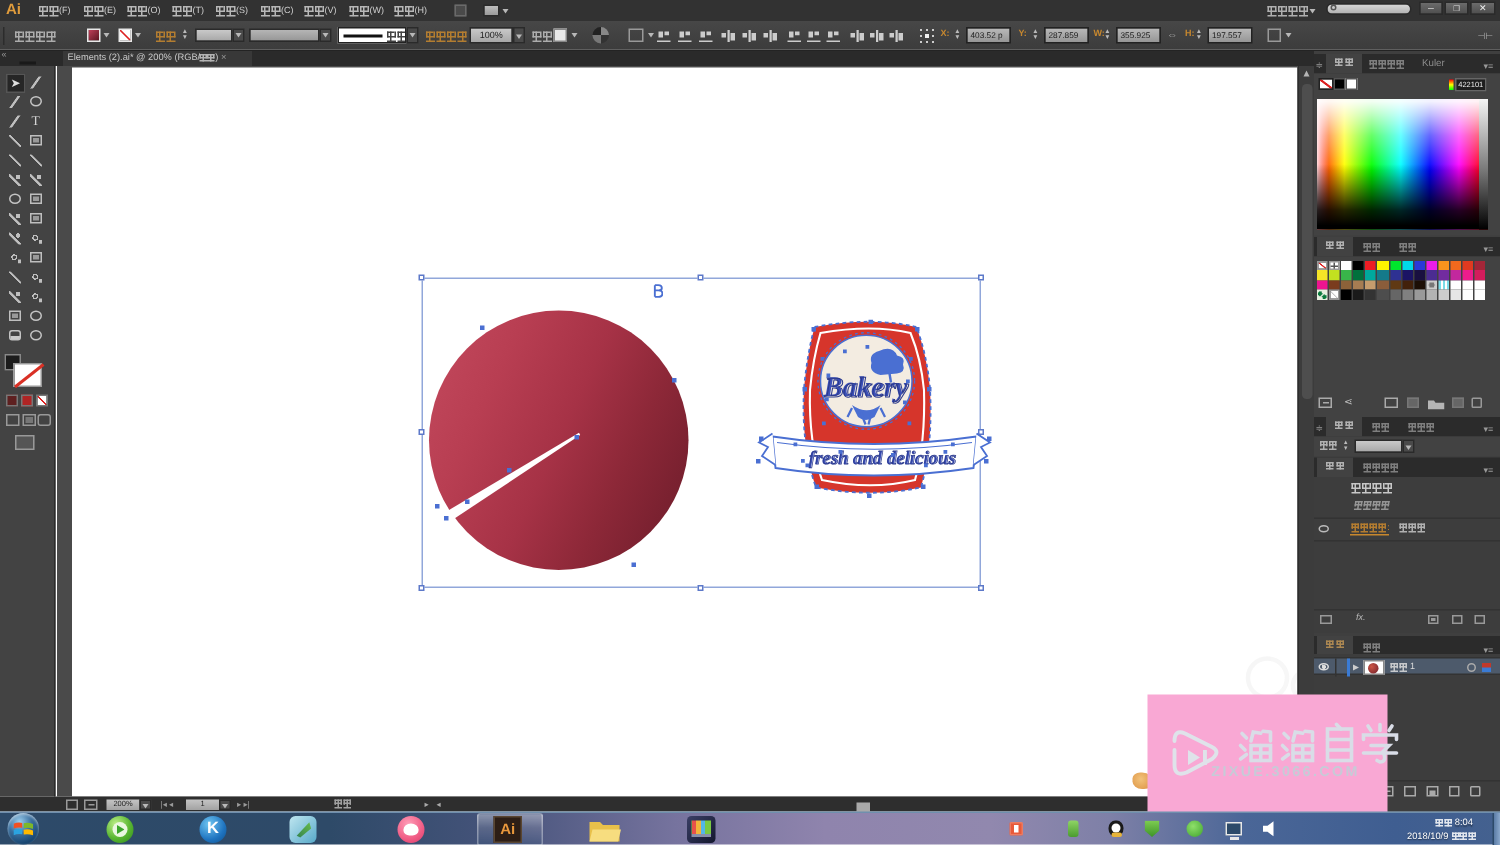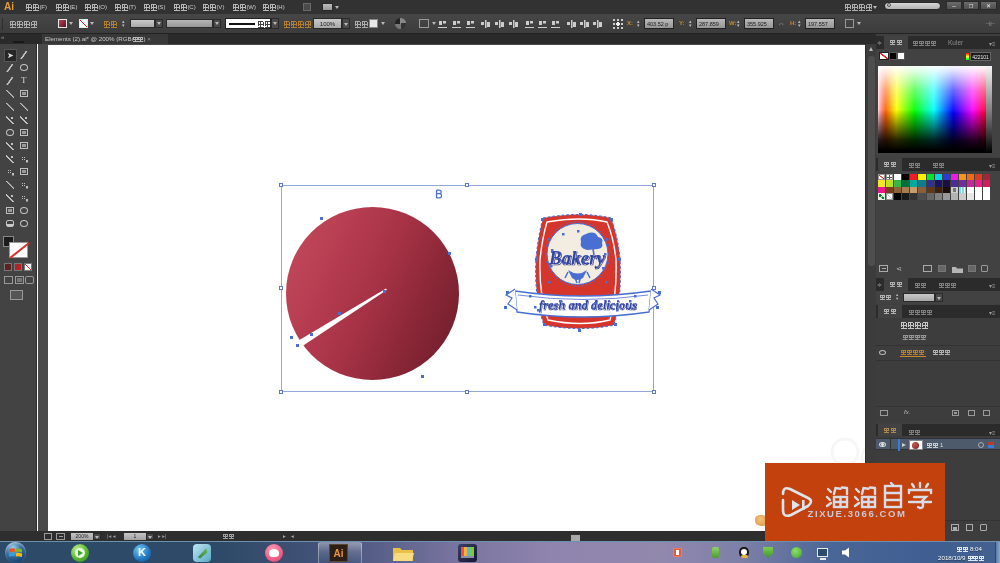--- a/index.html
+++ b/index.html
@@ -408,21 +408,21 @@
 
     <span class="ab" style="left:0;top:84px;width:124px;height:1px;background:#333"></span>
     <span class="ab" style="left:44px;top:88px;width:9px;height:7px;border:1px solid #aaa;background:linear-gradient(#aaa,#aaa) 2px 2px/4px 1px no-repeat"></span>
     <span class="ab" style="left:60px;top:88px;width:8px;height:7px;border:1px solid #aaa"></span>
     <span class="ab" style="left:75px;top:88px;width:8px;height:7px;border:1px solid #aaa;background:linear-gradient(#aaa,#aaa) 50% 100%/4px 3px no-repeat"></span>
     <span class="ab" style="left:90px;top:88px;width:7px;height:7px;border:1px solid #aaa"></span>
     <span class="ab" style="left:104px;top:88px;width:7px;height:7px;border:1px solid #aaa;border-radius:1px"></span>
   </div>
 </div>
 
-<div class="ab" id="watermark" style="left:765px;top:463px;width:180px;height:81px;background:#c2410c">
+<div class="ab" id="watermark" style="left:765px;top:463px;width:160px;height:81px;background:#f9a8d4">
 <svg width="180" height="81" viewBox="0 0 180 81">
  <g stroke="#dfe3ea" fill="none" stroke-width="2.6" stroke-linecap="round" stroke-linejoin="round">
 
   <path d="M18,31 q0,-8 7,-5 l18,9 q6,3 0,8 l-17,9 q-8,3 -8,-5 l0,-10"></path>
   <path d="M18,52 q0,8 8,5" opacity="0"></path>
  </g>
  <g fill="#dfe3ea">
         <path d="M27,37 l8,5 -8,5 z"></path>
         <rect x="37" y="37" width="2.6" height="10"></rect>
       </g>

